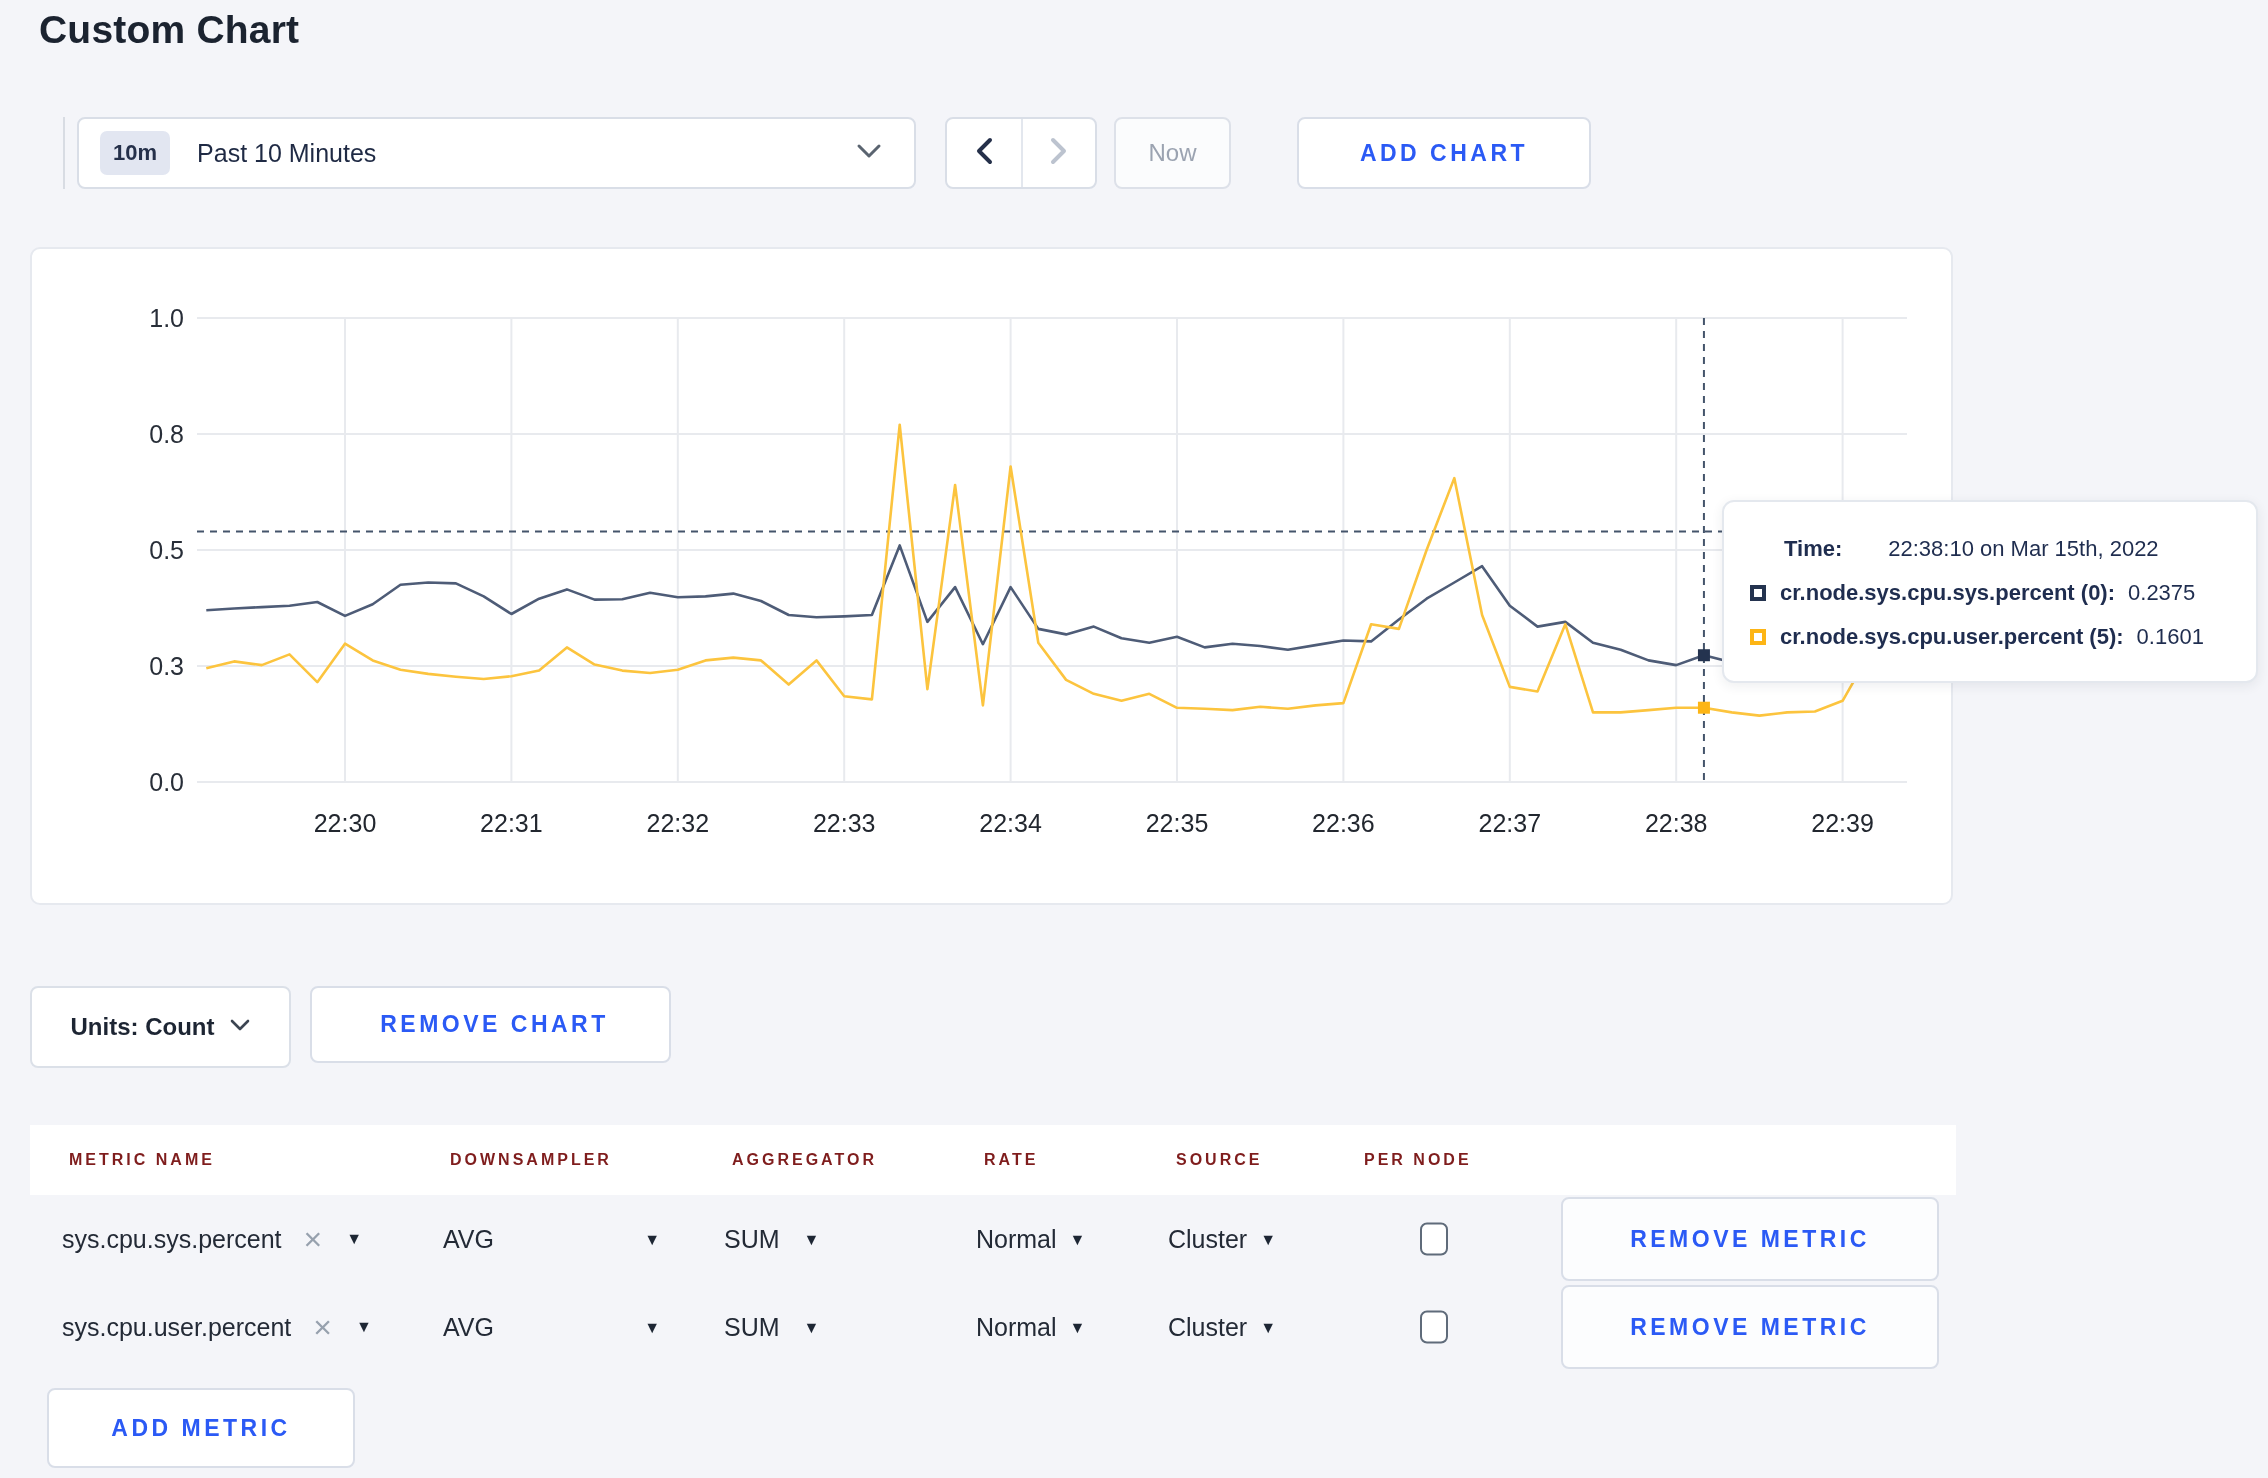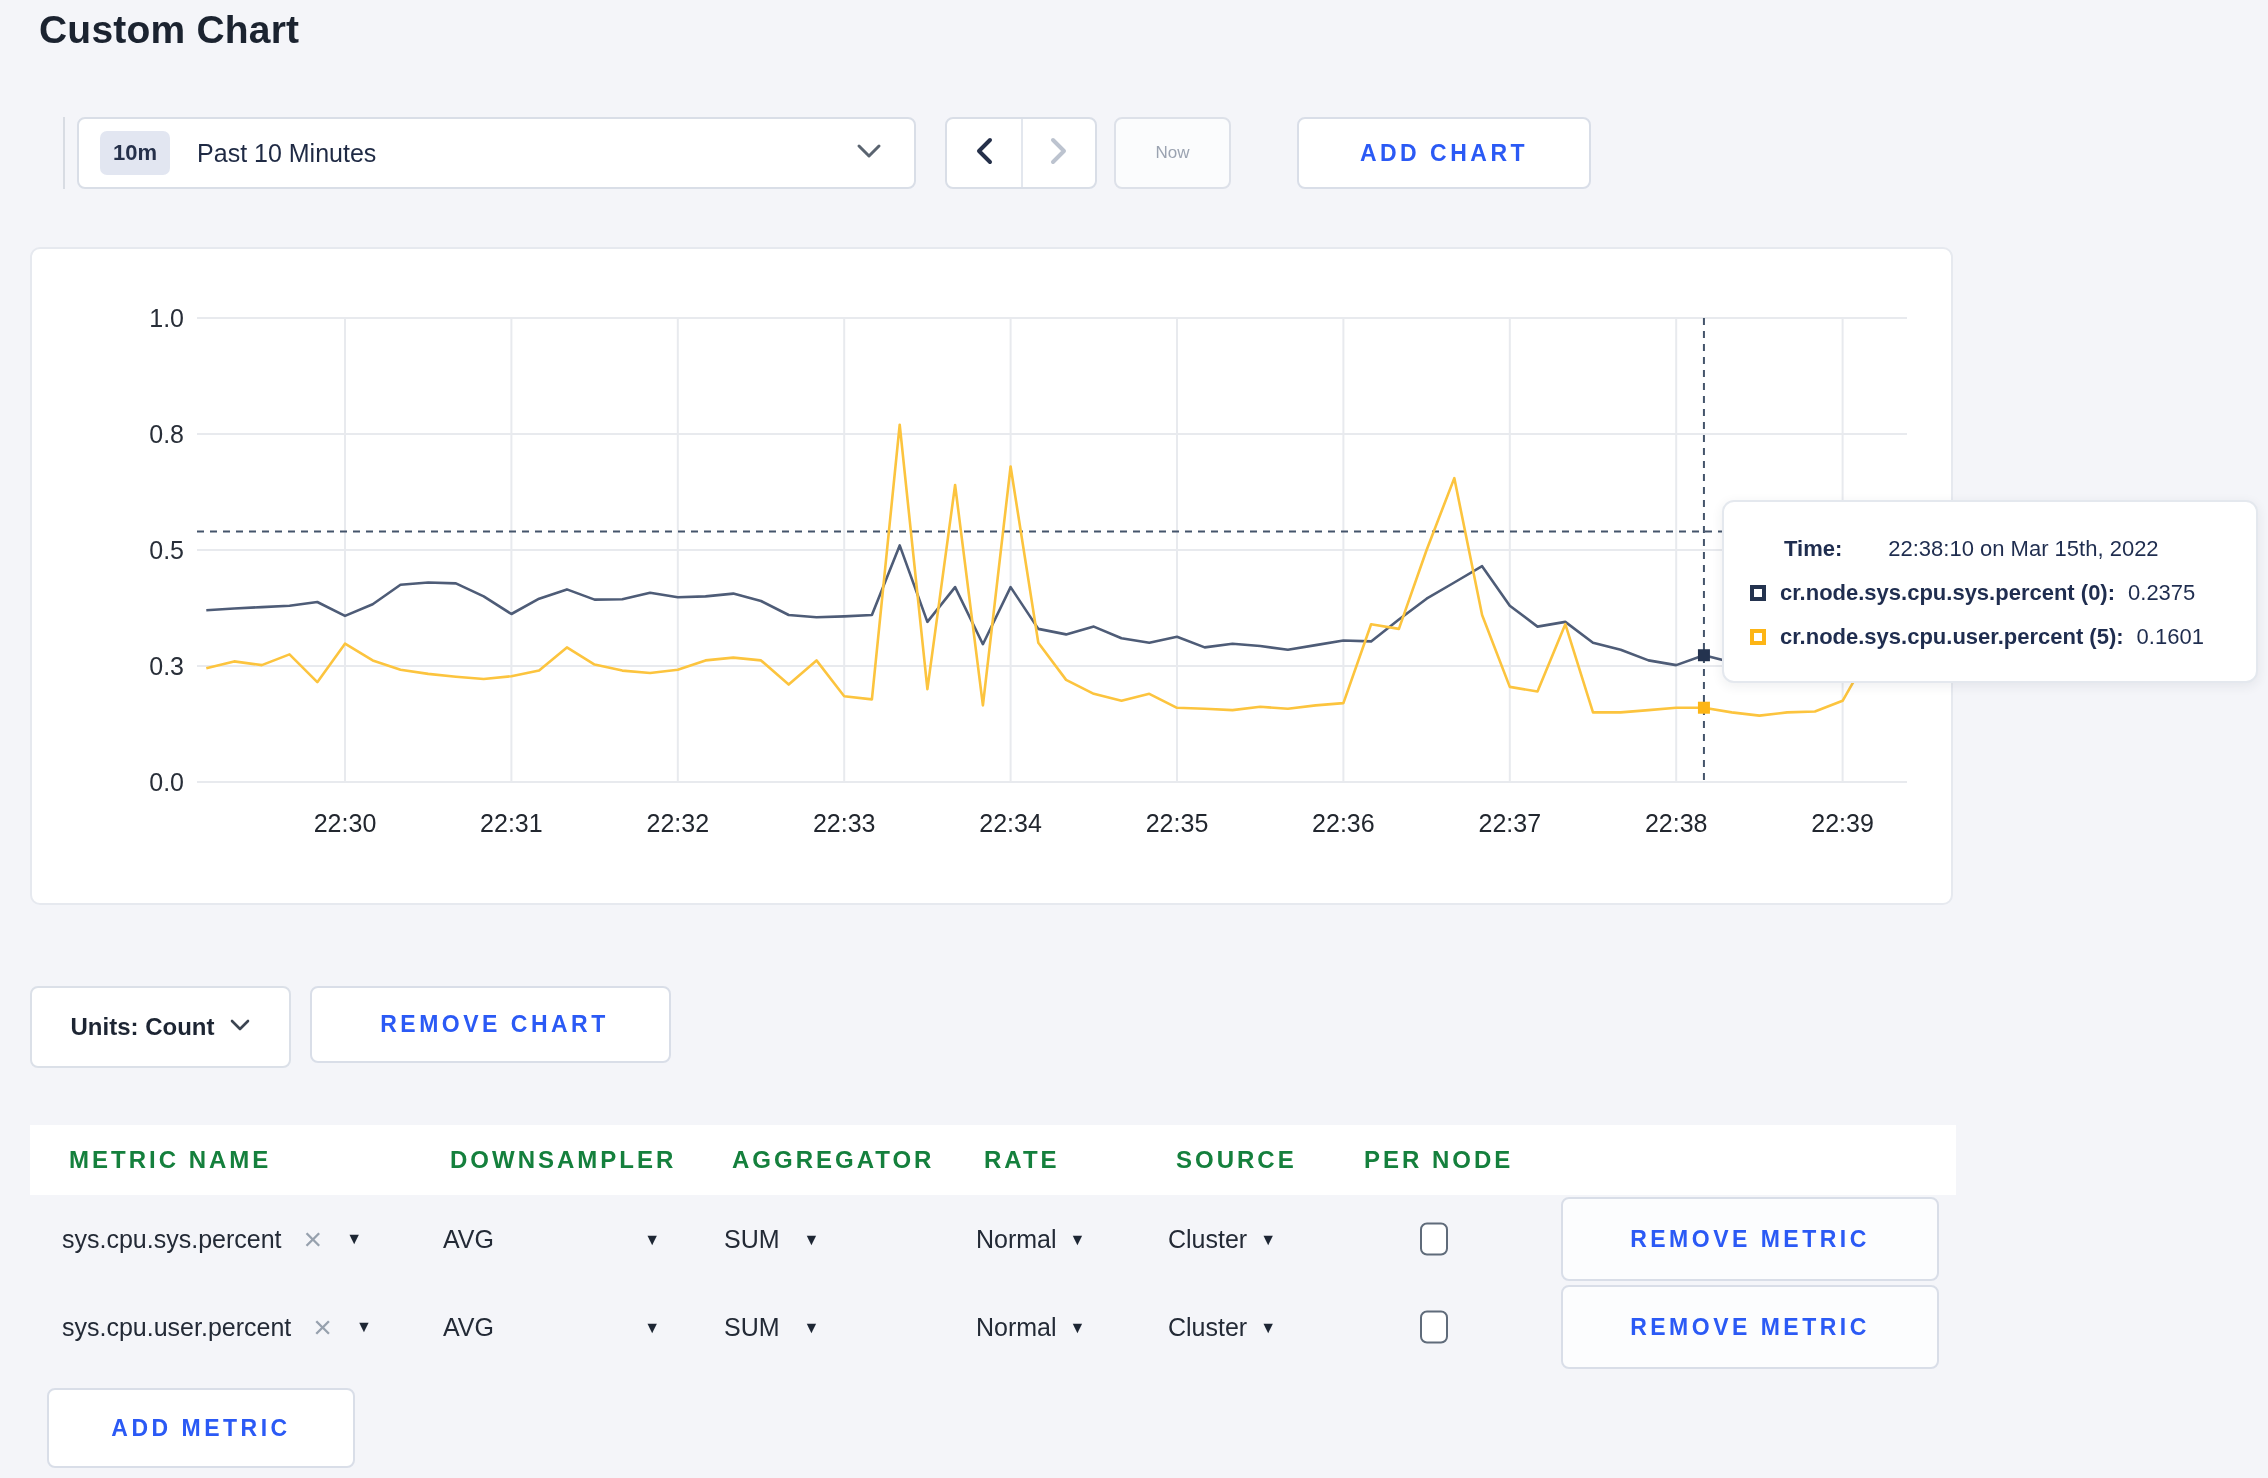--- a/index.html
+++ b/index.html
@@ -49,21 +49,21 @@
     width: 50%; height: 100%;
     display: flex; align-items: center; justify-content: center;
     cursor: pointer;
   }
   .navgroup .half + .half { border-left: 2px solid #e3e7ee; }
 
   .now-btn {
     left: 1114px; top: 117px; width: 117px; height: 72px;
     background: #fbfcfd; border: 2px solid #dde1e9; border-radius: 8px;
     display: flex; align-items: center; justify-content: center;
-    font-size: 17px; color: #9ba3b1; font-weight: 500;
+    font-size: 24px; color: #9ba3b1; font-weight: 500;
   }
   .btn-blue {
     background: #fff; border: 2px solid #d9dee8; border-radius: 8px;
     display: flex; align-items: center; justify-content: center;
     font-size: 23px; font-weight: 600; letter-spacing: 3.5px;
     color: #2b5af5; cursor: pointer;
   }
   .add-chart-btn { left: 1297px; top: 117px; width: 294px; height: 72px; }
 
   
@@ -102,22 +102,22 @@
   .units-box .units-label { font-size: 24px; font-weight: 700; color: #1d2533; margin-right: 16px; }
   .remove-chart-btn { left: 310px; top: 986px; width: 361px; height: 77px; padding-left: 8px; }
 
   
   .mt-header {
     left: 30px; top: 1125px; width: 1926px; height: 70px;
     background: #fff;
   }
   .mt-header span {
     position: absolute; top: 50%; transform: translateY(-50%);
-    font-size: 24px; font-weight: 600; letter-spacing: 3px;
-    color: #15803d; white-space: nowrap;
+    font-size: 16px; font-weight: 600; letter-spacing: 3px;
+    color: #7f1d1d; white-space: nowrap;
   }
   .mt-row { left: 0; width: 2268px; height: 88px; }
   .row-1 { top: 1195px; padding-left: 8px; }
   .row-2 { top: 1283px; }
   .mt-cell {
     position: absolute; top: 50%; transform: translateY(-50%);
     display: flex; align-items: center;
     font-size: 25px; color: #232a36; white-space: nowrap;
   }
   .cell-name { left: 62px; }

